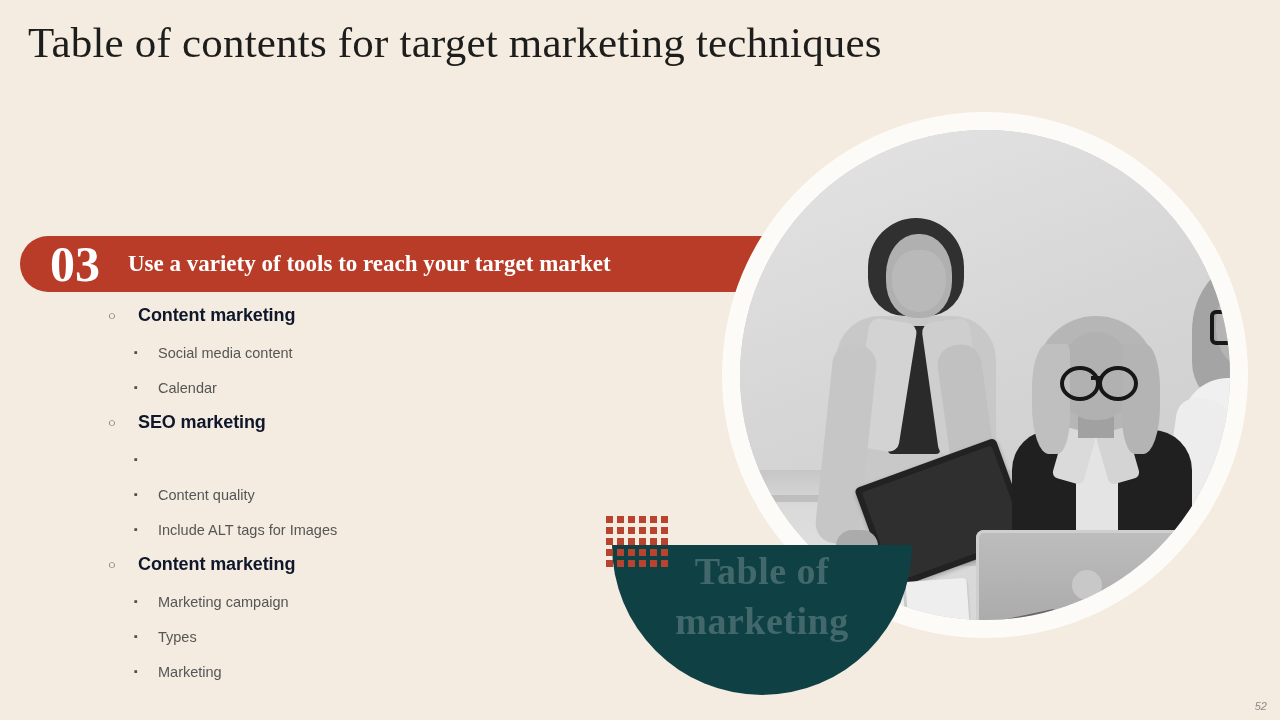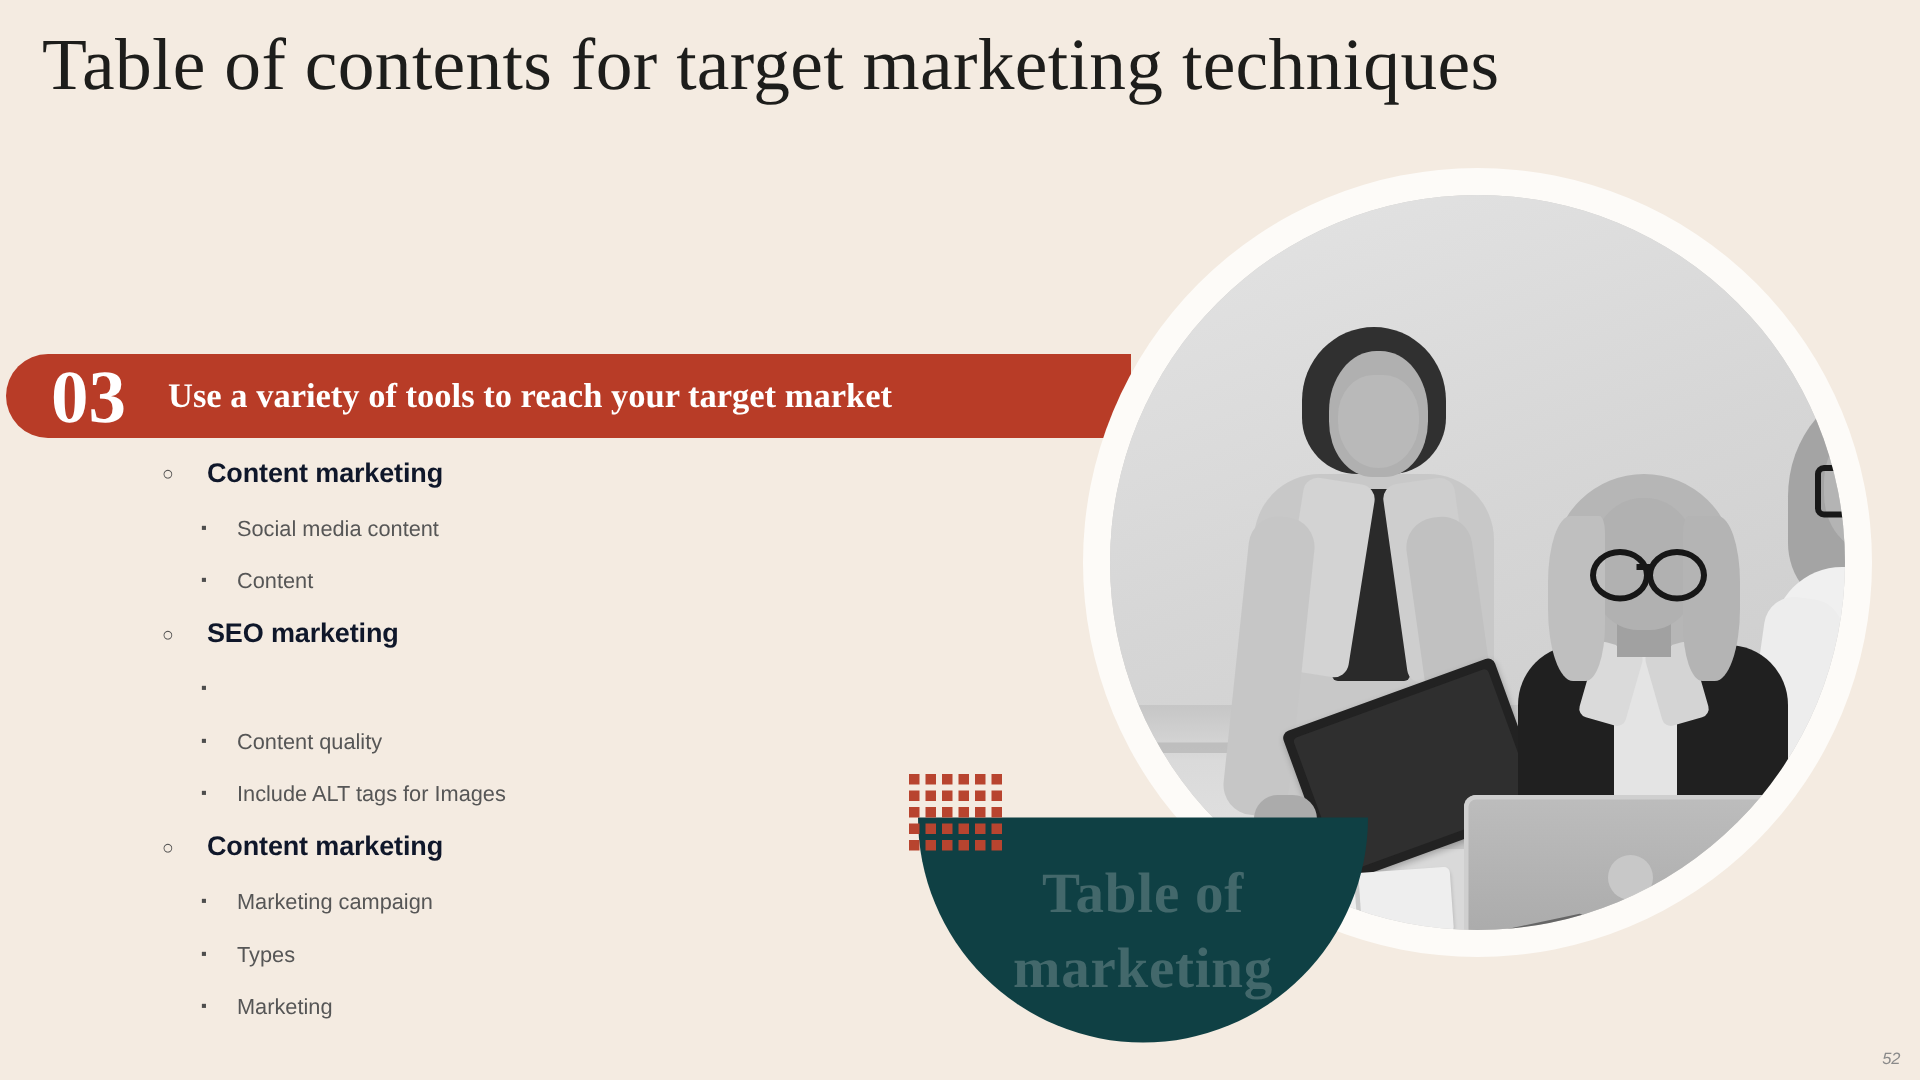--- a/index.html
+++ b/index.html
@@ -15,21 +15,21 @@
     overflow: hidden;
     font-family: "Liberation Sans", sans-serif;
   }
 
   
   .slide-title {
     position: absolute;
     left: 28px;
     top: 16px;
     font-family: "Liberation Serif", serif;
-    font-size: 49px;
+    font-size: 43px;
     line-height: 54px;
     color: #1d1d1b;
     letter-spacing: 0.2px;
     white-space: nowrap;
   }
 
   
   .photo-ring {
     position: absolute;
     left: 722px;
@@ -142,21 +142,21 @@
   
   .notebook { position:absolute; left:106px; top:452px; width:122px; height:44px; background:#efece6; border-radius:4px; transform:rotate(-4deg); box-shadow:0 2px 3px rgba(0,0,0,.18); }
   .notebook::after{ content:""; position:absolute; left:58px; top:0; width:3px; height:44px; background:#cdc9c2; }
   .cup { position:absolute; left:486px; top:452px; width:64px; height:52px; background:#f5f3ef; border-radius:8px 8px 22px 22px; }
   .pen2 { position:absolute; left:246px; top:486px; width:70px; height:5px; background:#6a6660; transform:rotate(-12deg); border-radius:3px; }
   .papers { position:absolute; left:428px; top:486px; width:110px; height:26px; background:#f3f1ed; transform:rotate(-7deg); }
 
   
   .banner {
     position: absolute;
-    left: 4px;
+    left: 20px;
     top: 236px;
     width: 750px;
     height: 56px;
     background: #b83c27;
     border-radius: 28px 0 0 28px;
     z-index: 2;
   }
   .banner-number {
     position: absolute;
     left: 30px;
@@ -227,21 +227,21 @@
     width: 300px;
     height: 150px;
     background: #0f4044;
     border-radius: 0 0 150px 150px;
     z-index: 4;
     overflow: hidden;
   }
   .toc-text {
     position: absolute;
     left: 0;
-    top: 26px;
+    top: 1px;
     width: 300px;
     text-align: center;
     font-family: "Liberation Serif", serif;
     font-size: 38px;
     font-weight: 700;
     line-height: 50px;
     color: #43686b;
     letter-spacing: 0.5px;
   }
 
@@ -347,21 +347,21 @@
     <div class="b-row b-main">
       <span class="marker">○</span>
       <span class="btext">Content marketing</span>
     </div>
     <div class="b-row b-sub">
       <span class="marker">▪</span>
       <span class="btext">Social media content</span>
     </div>
     <div class="b-row b-sub">
       <span class="marker">▪</span>
-      <span class="btext">Content</span>
+      <span class="btext">Calendar</span>
     </div>
 
     <div class="b-row b-main">
       <span class="marker">○</span>
       <span class="btext">SEO marketing</span>
     </div>
     <div class="b-row b-sub">
       <span class="marker">▪</span>
     </div>
     <div class="b-row b-sub">

